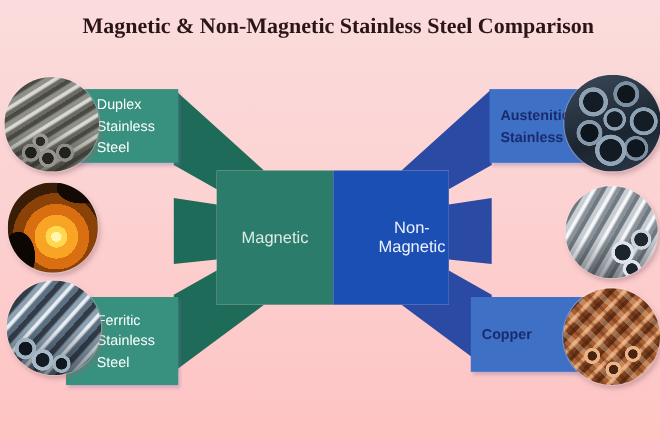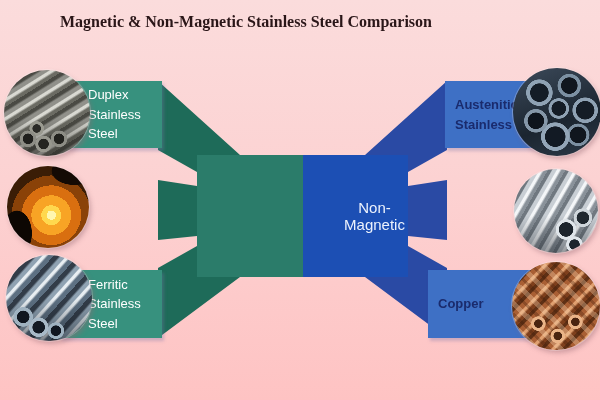--- a/index.html
+++ b/index.html
@@ -3,37 +3,37 @@
 <meta charset="utf-8">
 <style>
   html,body{margin:0;padding:0;}
   .stage{
     position:relative;width:600px;height:400px;overflow:hidden;
     background:linear-gradient(180deg,#fbdcdc 0%,#fcd2d2 45%,#fec3c3 100%);
     font-family:"Liberation Sans",sans-serif;
   }
   .title{
     position:absolute;top:12px;left:50%;transform:translateX(-50%);
-    width:480px;text-align:left;
+    width:480px;text-align:right;
     font-family:"Liberation Serif",serif;font-weight:bold;
-    font-size:16px;line-height:1.28;color:#2a1618;
+    font-size:20px;line-height:1.28;color:#2a1618;
   }
   svg.shapes{position:absolute;left:0;top:0;width:600px;height:400px;}
   .banner{
     position:absolute;display:flex;align-items:center;
     box-shadow:2px 3px 3px rgba(120,115,170,0.35);
   }
   .banner.teal{background:#37917e;}
   .banner.blue{background:#3e70c5;}
   .banner-label{font-size:13px;line-height:1.5;}
   .teal .banner-label{color:#ffffff;padding-left:28px;}
   .blue .banner-label{color:#1a2b6d;padding-left:10px;font-weight:bold;}
   .b-l1{left:60px;top:81px;width:102px;height:67px;}
   .b-l2{left:60px;top:174px;width:102px;height:68px;}
-  .b-l3{left:60px;top:270px;width:102px;height:68px;}
+  .b-l3{left:60px;top:270px;width:102px;height:80px;}
   .b-r1{left:445px;top:81px;width:120px;height:67px;}
   .b-r2{left:445px;top:174px;width:120px;height:68px;}
   .b-r3{left:428px;top:270px;width:120px;height:68px;}
   .hub-label{
     position:absolute;display:flex;align-items:center;justify-content:center;
     text-align:center;font-size:15px;
   }
   .hub-magnetic{left:197px;top:155px;width:106px;height:122px;color:#dcebe5;}
   .hub-nonmagnetic{left:303px;top:155px;width:105px;height:122px;color:#ecf2fd;}
   .hub-nonmagnetic .wrapbox{width:74px;margin-left:38px;}
@@ -120,20 +120,23 @@
     <div class="banner-label">Ferritic Stainless Steel</div>
   </div>
 
   <div class="banner blue b-r1">
     <div class="banner-label">Austenitic Stainless Steel</div>
   </div>
   <div class="banner blue b-r3">
     <div class="banner-label">Copper</div>
   </div>
 
+  <div class="hub-label hub-magnetic">
+    <span>Magnetic</span>
+  </div>
   <div class="hub-label hub-nonmagnetic">
     <span class="wrapbox">Non-Magnetic</span>
   </div>
 
   <div class="photo ph-l1"></div>
   <div class="photo ph-l2"></div>
   <div class="photo ph-l3"></div>
   <div class="photo ph-r1"></div>
   <div class="photo ph-r2"></div>
   <div class="photo ph-r3"></div>

